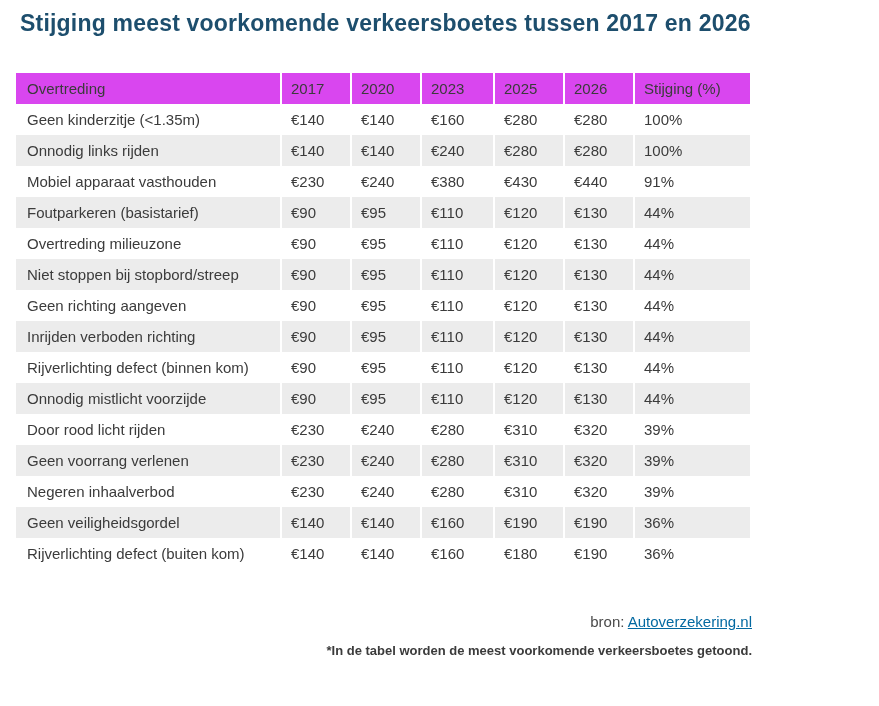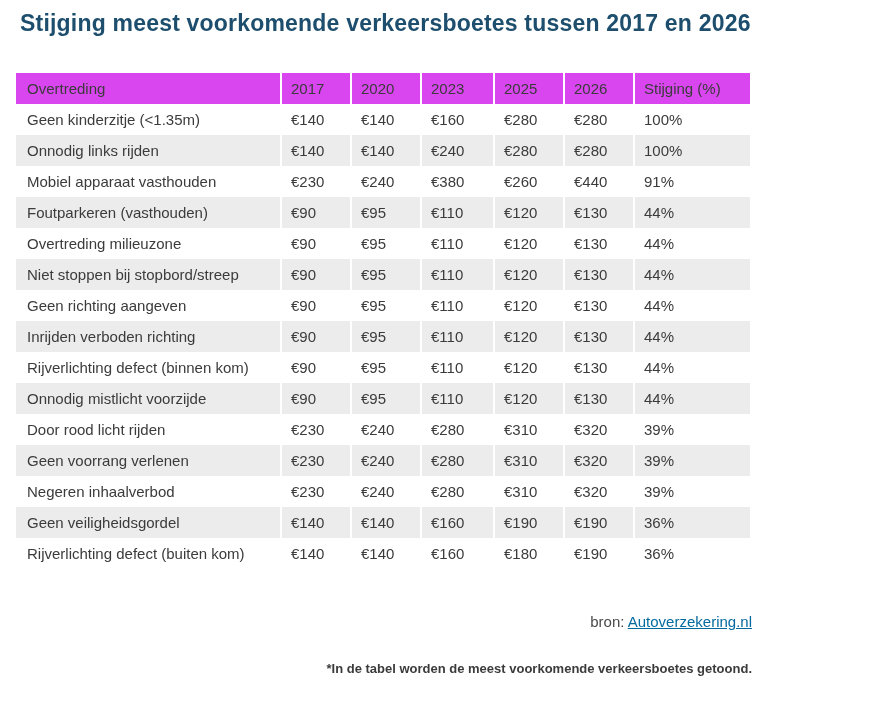--- a/index.html
+++ b/index.html
@@ -69,21 +69,21 @@
   }
   .source-line a {
     color: #0369a1;
     text-decoration: underline;
     cursor: pointer;
   }
   .note-line {
     font-size: 13px;
     font-weight: bold;
     color: #3b3b3b;
-    margin-top: 31px;
+    margin-top: 13px;
     padding-left: 14px;
   }
 </style>
 </head>
 <body>
 
 <div class="page">
 
   <h1 class="title">Stijging meest voorkomende verkeersboetes tussen 2017 en 2026</h1>
 
@@ -125,26 +125,26 @@
           <td>€240</td>
           <td>€280</td>
           <td>€280</td>
           <td>100%</td>
         </tr>
         <tr>
           <td>Mobiel apparaat vasthouden</td>
           <td>€230</td>
           <td>€240</td>
           <td>€380</td>
-          <td>€260</td>
+          <td>€430</td>
           <td>€440</td>
           <td>91%</td>
         </tr>
         <tr>
-          <td>Foutparkeren (vasthouden)</td>
+          <td>Foutparkeren (basistarief)</td>
           <td>€90</td>
           <td>€95</td>
           <td>€110</td>
           <td>€120</td>
           <td>€130</td>
           <td>44%</td>
         </tr>
         <tr>
           <td>Overtreding milieuzone</td>
           <td>€90</td>

